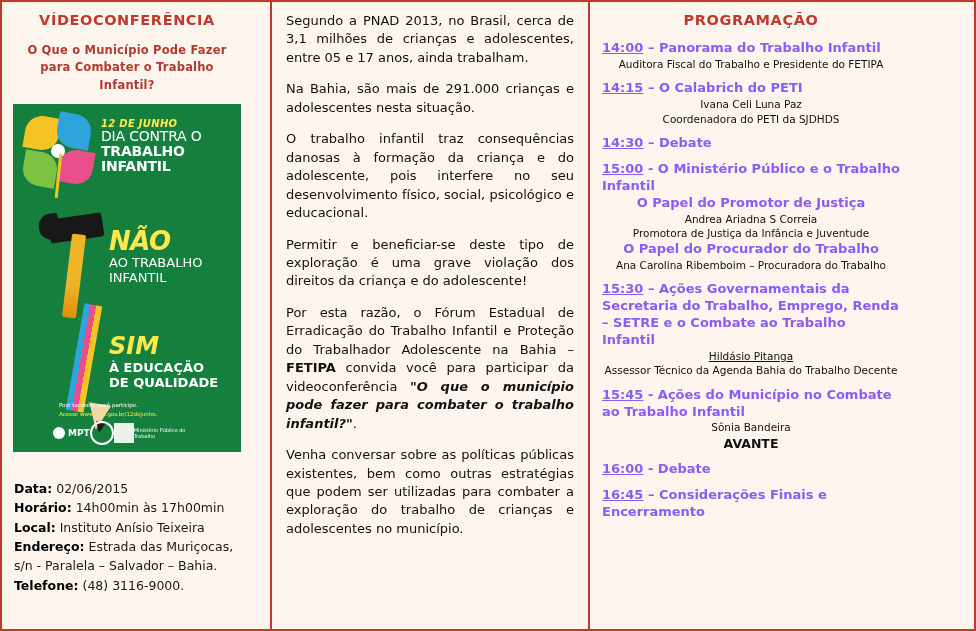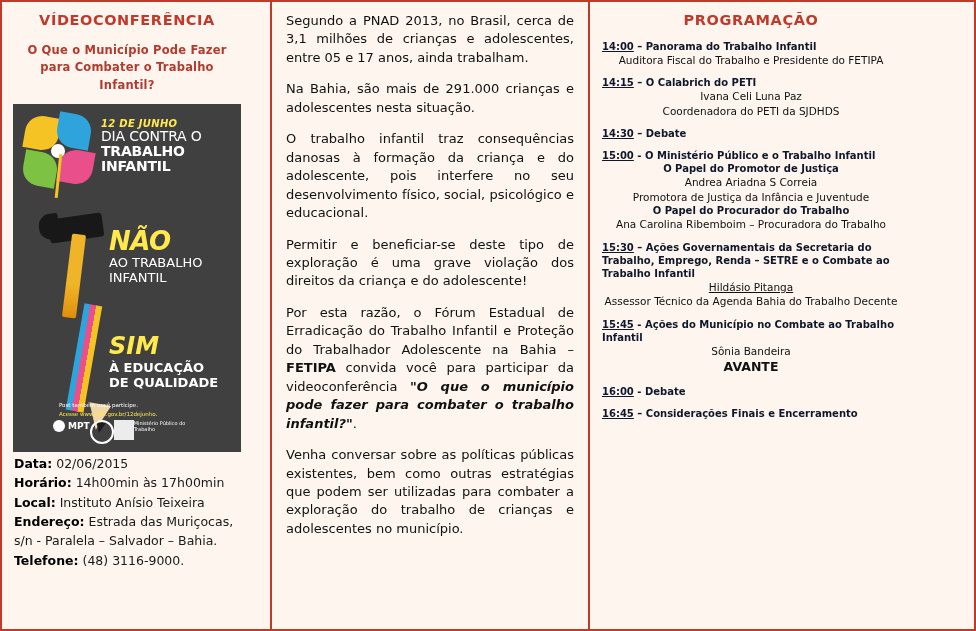--- a/index.html
+++ b/index.html
@@ -59,22 +59,22 @@
     font-size: 11.5px;
     line-height: 1.5;
     letter-spacing: 0.2px;
     margin-bottom: 10px;
   }
 
   
   .poster {
     width: 228px;
     height: 348px;
-    margin: 0 auto 2px auto;
-    background: #404040;
+    margin: 0 auto 27px auto;
+    background: #15803d;
     position: relative;
     overflow: hidden;
   }
   .poster-top {
     position: absolute;
     top: 14px;
     left: 88px;
     right: 6px;
     color: #ffffff;
   }
@@ -238,21 +238,21 @@
     line-height: 1.5;
   }
   .poster-smalltext .ylw { color: #ffe94e; }
   .poster-logos {
     position: absolute;
     bottom: 6px;
     left: 40px;
     right: 8px;
     height: 26px;
     display: flex;
-    align-items: flex-start;
+    align-items: center;
     gap: 0;
   }
   .logo-mpt {
     color: #ffffff;
     font-size: 9px;
     font-weight: bold;
     display: flex;
     align-items: center;
     gap: 3px;
   }
@@ -302,23 +302,23 @@
   .prog-title {
     text-align: center;
     color: #c0392b;
     font-weight: bold;
     font-size: 14.5px;
     letter-spacing: 0.6px;
     margin: 2px 0 12px 0;
   }
   .item { margin-bottom: 9px; }
   .item-head {
-    font-size: 10px;
-    font-weight: bold;
-    color: #0f172a;
+    font-size: 13px;
+    font-weight: bold;
+    color: #8b5cf6;
     line-height: 1.3;
   }
   .item-head .time { text-decoration: underline; }
   .item-sub {
     font-size: 10.5px;
     color: #111;
     text-align: center;
     line-height: 1.38;
   }
   .item-sub.bigger { font-size: 12.5px; font-weight: bold; }

